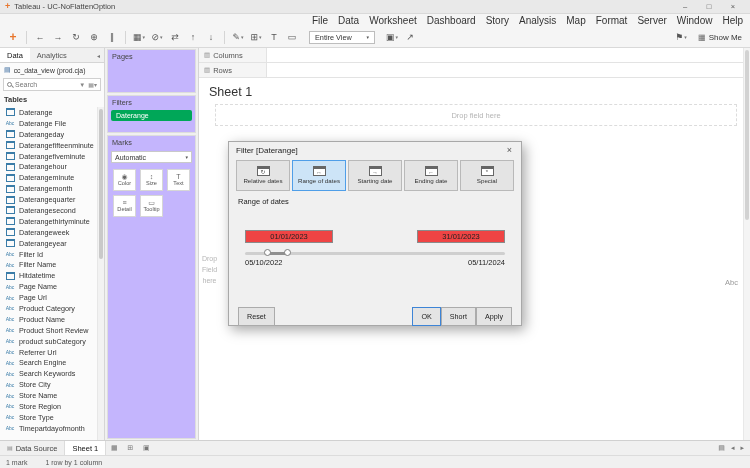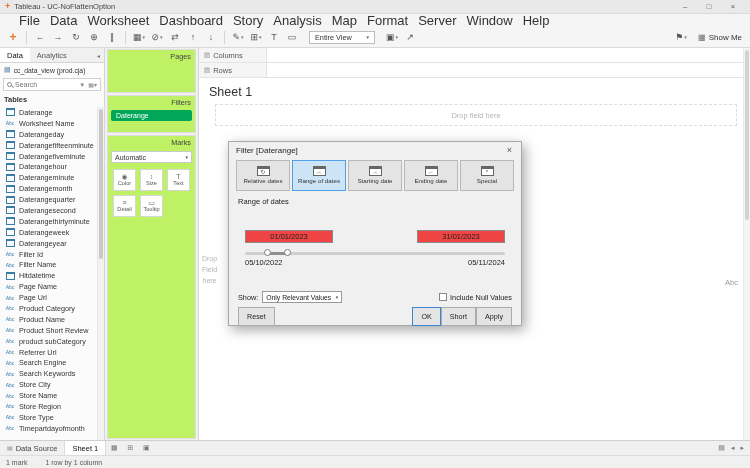--- a/index.html
+++ b/index.html
@@ -6,21 +6,21 @@
   html,body { background:#888; }
   .app{position:relative;width:750px;height:468px;background:#f5f5f5;font-family:"Liberation Sans",sans-serif;overflow:hidden;color:#333;cursor:default;}
 
   
   .titlebar{position:absolute;top:0;left:0;right:0;height:14px;background:#e9e9e9;border-bottom:1px solid #d9d9d9;display:flex;align-items:center;padding:0 5px;font-size:7.5px;color:#444;}
   .titlebar-logo{color:#e8762d;font-weight:bold;margin-right:4px;font-size:9px;line-height:1;}
   .win-controls{margin-left:auto;display:flex;}
   .win-btn{width:24px;text-align:center;font-size:7.5px;color:#555;}
 
   
-  .menubar{position:absolute;top:14px;left:0;right:0;height:13px;display:flex;align-items:center;padding:0 14px;font-size:13px;color:#333;}
+  .menubar{position:absolute;top:14px;left:0;right:0;height:13px;display:flex;align-items:center;padding:0 2px;font-size:10px;color:#333;justify-content:flex-end;}
   .menu-item{padding:0 5px;}
 
   
   .toolbar{position:absolute;top:27px;left:0;right:0;height:21px;border-bottom:1px solid #d9d9d9;display:flex;align-items:center;padding:0 4px;color:#555;}
   .tbtn{min-width:14px;height:16px;display:flex;align-items:center;justify-content:center;margin:0 2px;}
   .tbtn .glyph{font-size:9px;line-height:1;}
   .tbtn.has-caret::after{content:"▾";font-size:5px;color:#777;margin-left:1px;}
   .tbtn.sep{width:1px;min-width:1px;background:#d5d5d5;height:13px;margin:0 4px;}
   .tbtn.type-logo .glyph{color:#e8762d;font-weight:bold;font-size:12px;}
   .view-mode{width:66px;height:13px;border:1px solid #bdbdbd;background:#fff;display:flex;align-items:center;font-size:7.3px;padding:0 5px;margin:0 8px;color:#333;}
@@ -46,21 +46,21 @@
   .fields{position:absolute;top:59px;bottom:0;left:0;right:7px;overflow:hidden;}
   .field-row{height:10.9px;display:flex;align-items:center;padding:0 2px 0 4px;gap:3px;font-size:7.2px;color:#333;white-space:nowrap;overflow:hidden;}
   .f-icon{flex:0 0 12px;display:flex;align-items:center;justify-content:center;}
   .field-row.type-date .f-icon::before{content:"";width:7px;height:5px;border:1px solid #3a7ca8;border-top-width:2px;display:block;}
   .field-row.type-abc .f-icon::before{content:"Abc";font-size:5px;color:#3a7ca8;}
   .pane-scrollbar{position:absolute;top:59px;bottom:0;right:0;width:7px;background:#f2f2f2;border-left:1px solid #e7e7e7;}
   .pane-scroll-thumb{position:absolute;top:2px;height:150px;left:1px;right:1px;background:#c9c9c9;border-radius:3px;}
 
   
   .cards-panel{position:absolute;top:48px;left:105px;width:94px;bottom:28px;background:#f0f0f0;border-right:1px solid #d5d5d5;}
-  .card{position:absolute;left:2px;right:2px;background:#bef264;border:1px solid #ddd;text-align:right;}
+  .card{position:absolute;left:2px;right:2px;background:#c4b5fd;border:1px solid #ddd;}
   .card-title{font-size:7.3px;color:#444;padding:2px 4px;}
   #card-pages{top:1px;height:44px;}
   #card-filters{top:47px;height:38px;}
   #card-marks{top:87px;bottom:1px;}
   .pill{height:11px;margin:1px 3px;border-radius:2px;background:var(--pill-green,#00a758);color:#fff;font-size:7px;display:flex;align-items:center;padding:0 5px;}
   .marks-dropdown{height:12px;margin:2px 3px;border:1px solid #c9c9c9;background:#fff;font-size:7px;display:flex;align-items:center;padding:0 3px;color:#333;}
   .marks-dropdown .caret{margin-left:auto;font-size:5px;color:#555;}
   .marks-buttons{display:flex;flex-wrap:wrap;gap:4px;padding:4px 5px;}
   .mark-btn{width:23px;height:22px;border:1px solid #d6d6d6;background:#fff;display:flex;flex-direction:column;align-items:center;justify-content:center;gap:1px;}
   .mark-btn .m-icon{font-size:7px;color:#666;line-height:1;}
@@ -243,21 +243,21 @@
     <div class="tables-header">Tables</div>
     <div class="fields">
 
         <div class="field-row type-date">
           <span class="f-icon"></span>
           <span>Daterange</span>
         </div>
 
         <div class="field-row type-abc">
           <span class="f-icon"></span>
-          <span>Worksheet Name</span>
+          <span>Daterange File</span>
         </div>
 
         <div class="field-row type-date">
           <span class="f-icon"></span>
           <span>Daterangeday</span>
         </div>
 
         <div class="field-row type-date">
           <span class="f-icon"></span>
           <span>Daterangefifteenminute</span>
@@ -521,31 +521,20 @@
     <div class="slider">
       <div class="slider-track"></div>
       <div class="slider-sel"></div>
       <div class="slider-handle h-start"></div>
       <div class="slider-handle h-end"></div>
     </div>
     <div class="range-labels">
       <span>05/10/2022</span>
       <span>05/11/2024</span>
     </div>
-    <div class="show-row">
-      <span class="show-label">Show:</span>
-      <span class="show-select">
-        <span>Only Relevant Values</span>
-        <span class="caret">▾</span>
-      </span>
-      <span class="null-check">
-        <span class="checkbox"></span>
-        <span>Include Null Values</span>
-      </span>
-    </div>
     <div class="dlg-buttons">
       <span class="btn">Reset</span>
       <span class="right-btns">
         <span class="btn primary">OK</span>
         <span class="btn">Short</span>
         <span class="btn">Apply</span>
       </span>
     </div>
   </div>
 

